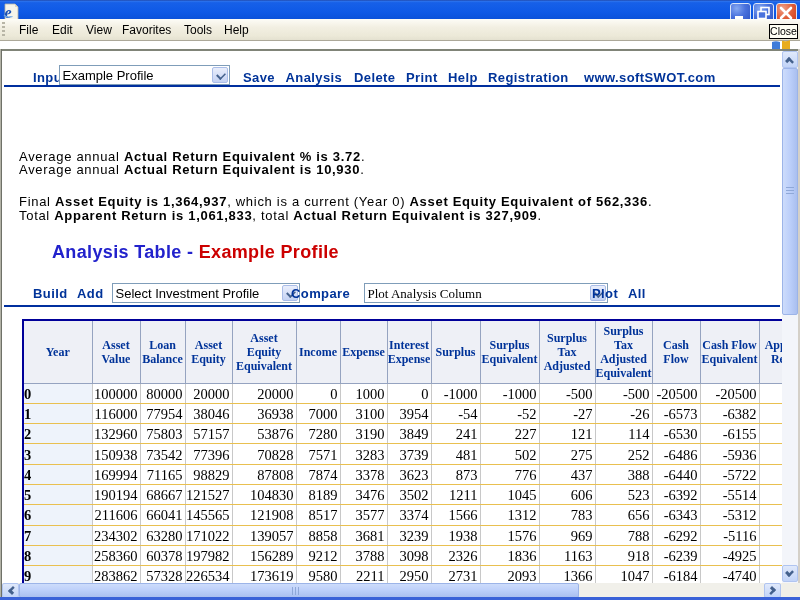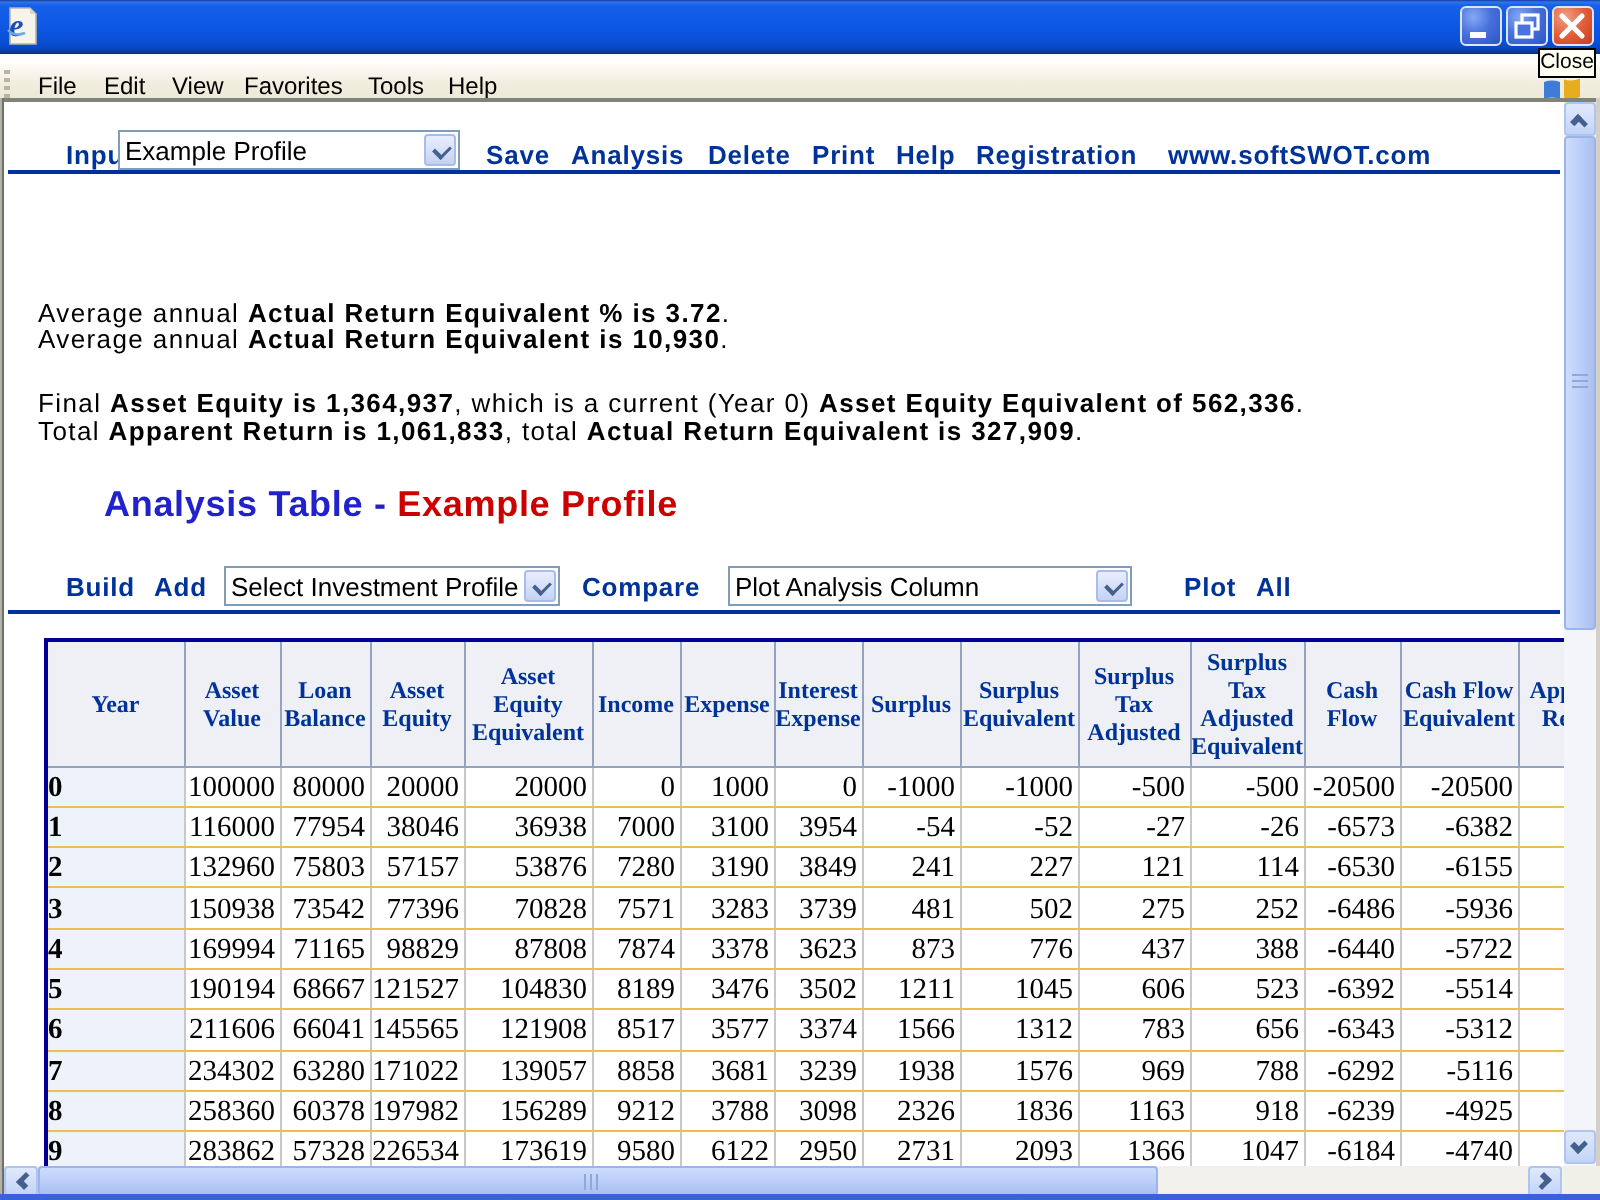--- a/index.html
+++ b/index.html
@@ -11,21 +11,21 @@
   background:linear-gradient(to bottom, #1b3f9e 0%, #2e74ee 4%, #1760e8 10%, #0e59e6 45%, #0a50d8 75%, #0848c6 88%, #0a3da6 95%, #0c2f7e 100%);
 }
 #titleicon { position:absolute; left:3px; top:3px; width:18px; height:20px; }
 #titletext { transform:translateZ(0); position:absolute; left:22px; top:5px; color:#fff; font-size:13px; font-weight:bold; letter-spacing:1.05px; text-shadow:1px 1px 1px rgba(0,20,80,0.7); white-space:nowrap; }
 .tbtn { position:absolute; top:3px; width:21px; height:20px; border-radius:3px; border:1px solid #dce6f8; }
 #btnmin  { left:730px; background:radial-gradient(circle at 30% 25%, #86a9f2 0%, #4a72dd 45%, #2c53c4 100%); }
 #btnmax  { left:753px; background:radial-gradient(circle at 30% 25%, #86a9f2 0%, #4a72dd 45%, #2c53c4 100%); }
 #btncls  { left:776px; background:radial-gradient(circle at 30% 25%, #f0a088 0%, #e0603a 50%, #cc3a1c 100%); }
 
 
-#menubar { position:absolute; left:0; top:32px; width:800px; height:22px; transform:translateZ(0);
+#menubar { position:absolute; left:0; top:19px; width:800px; height:22px; transform:translateZ(0);
   background:linear-gradient(to bottom, #fdfcf7 0%, #f2efe2 40%, #ece9d8 80%, #e4e1d0 100%);
   border-bottom:1px solid #aca899; }
 #menugrip { position:absolute; left:2px; top:3px; width:3px; height:16px;
   background:repeating-linear-gradient(to bottom, #b8b5a6 0px, #b8b5a6 2px, transparent 2px, transparent 4px); }
 .mitem { position:absolute; top:4px; font-size:12px; color:#000; }
 
 
 #content { position:absolute; left:2px; top:51px; width:780px; height:532px; background:#fff; overflow:hidden; transform:translateZ(0); }
 #borderL { position:absolute; left:0; top:49px; width:2px; height:549px; background:linear-gradient(to right,#b2b2a6 0%,#b2b2a6 50%,#6f7168 50%,#6f7168 100%); }
 #borderT { position:absolute; left:0; top:49px; width:800px; height:2px; background:#808478; }
@@ -114,26 +114,26 @@
     </div>
     <div class="para" style="left:17px; top:144.4px;">
       Final <b>Asset Equity is 1,364,937</b>, which is a current (Year 0) <b>Asset Equity Equivalent of 562,336</b>.<br>
       Total <b>Apparent Return is 1,061,833</b>, total <b>Actual Return Equivalent is 327,909</b>.
     </div>
 
     <h2 style="left:50px; top:190.5px;">Analysis Table - <span class="red">Example Profile</span></h2>
 
     <div class="navlink" style="left:31px; top:234.7px;">Build</div>
     <div class="navlink" style="left:75px; top:234.7px;">Add</div>
-    <div class="dd" style="left:110px; top:231.7px; width:168px; height:20px;">
+    <div class="dd" style="left:110px; top:231.7px; width:188px; height:20px;">
         <span class="txt">Select Investment Profile</span>
         <span class="arr"></span>
       </div>
     <div class="navlink" style="left:289px; top:234.7px;">Compare</div>
-    <div class="dd" style="left:362px; top:231.7px; width:202px; height:20px;">
+    <div class="dd" style="left:362px; top:231.7px; width:244px; height:20px;font-family:Liberation Serif, serif;">
         <span class="txt">Plot Analysis Column</span>
         <span class="arr"></span>
       </div>
     <div class="navlink" style="left:590px; top:234.7px;">Plot</div>
     <div class="navlink" style="left:626px; top:234.7px;">All</div>
     <div class="hr1" style="top:254px;"></div>
 
     <div id="tblwrap">
       <table id="datatable">
         <colgroup>
@@ -324,21 +324,21 @@
               <td>-4925</td>
               <td></td>
             </tr>
         <tr>
               <td class="yr">9</td>
               <td>283862</td>
               <td>57328</td>
               <td>226534</td>
               <td>173619</td>
               <td>9580</td>
-              <td>6122</td>
+              <td>2211</td>
               <td>2950</td>
               <td>2731</td>
               <td>2093</td>
               <td>1366</td>
               <td>1047</td>
               <td>-6184</td>
               <td>-4740</td>
               <td></td>
             </tr>
       </tbody>

